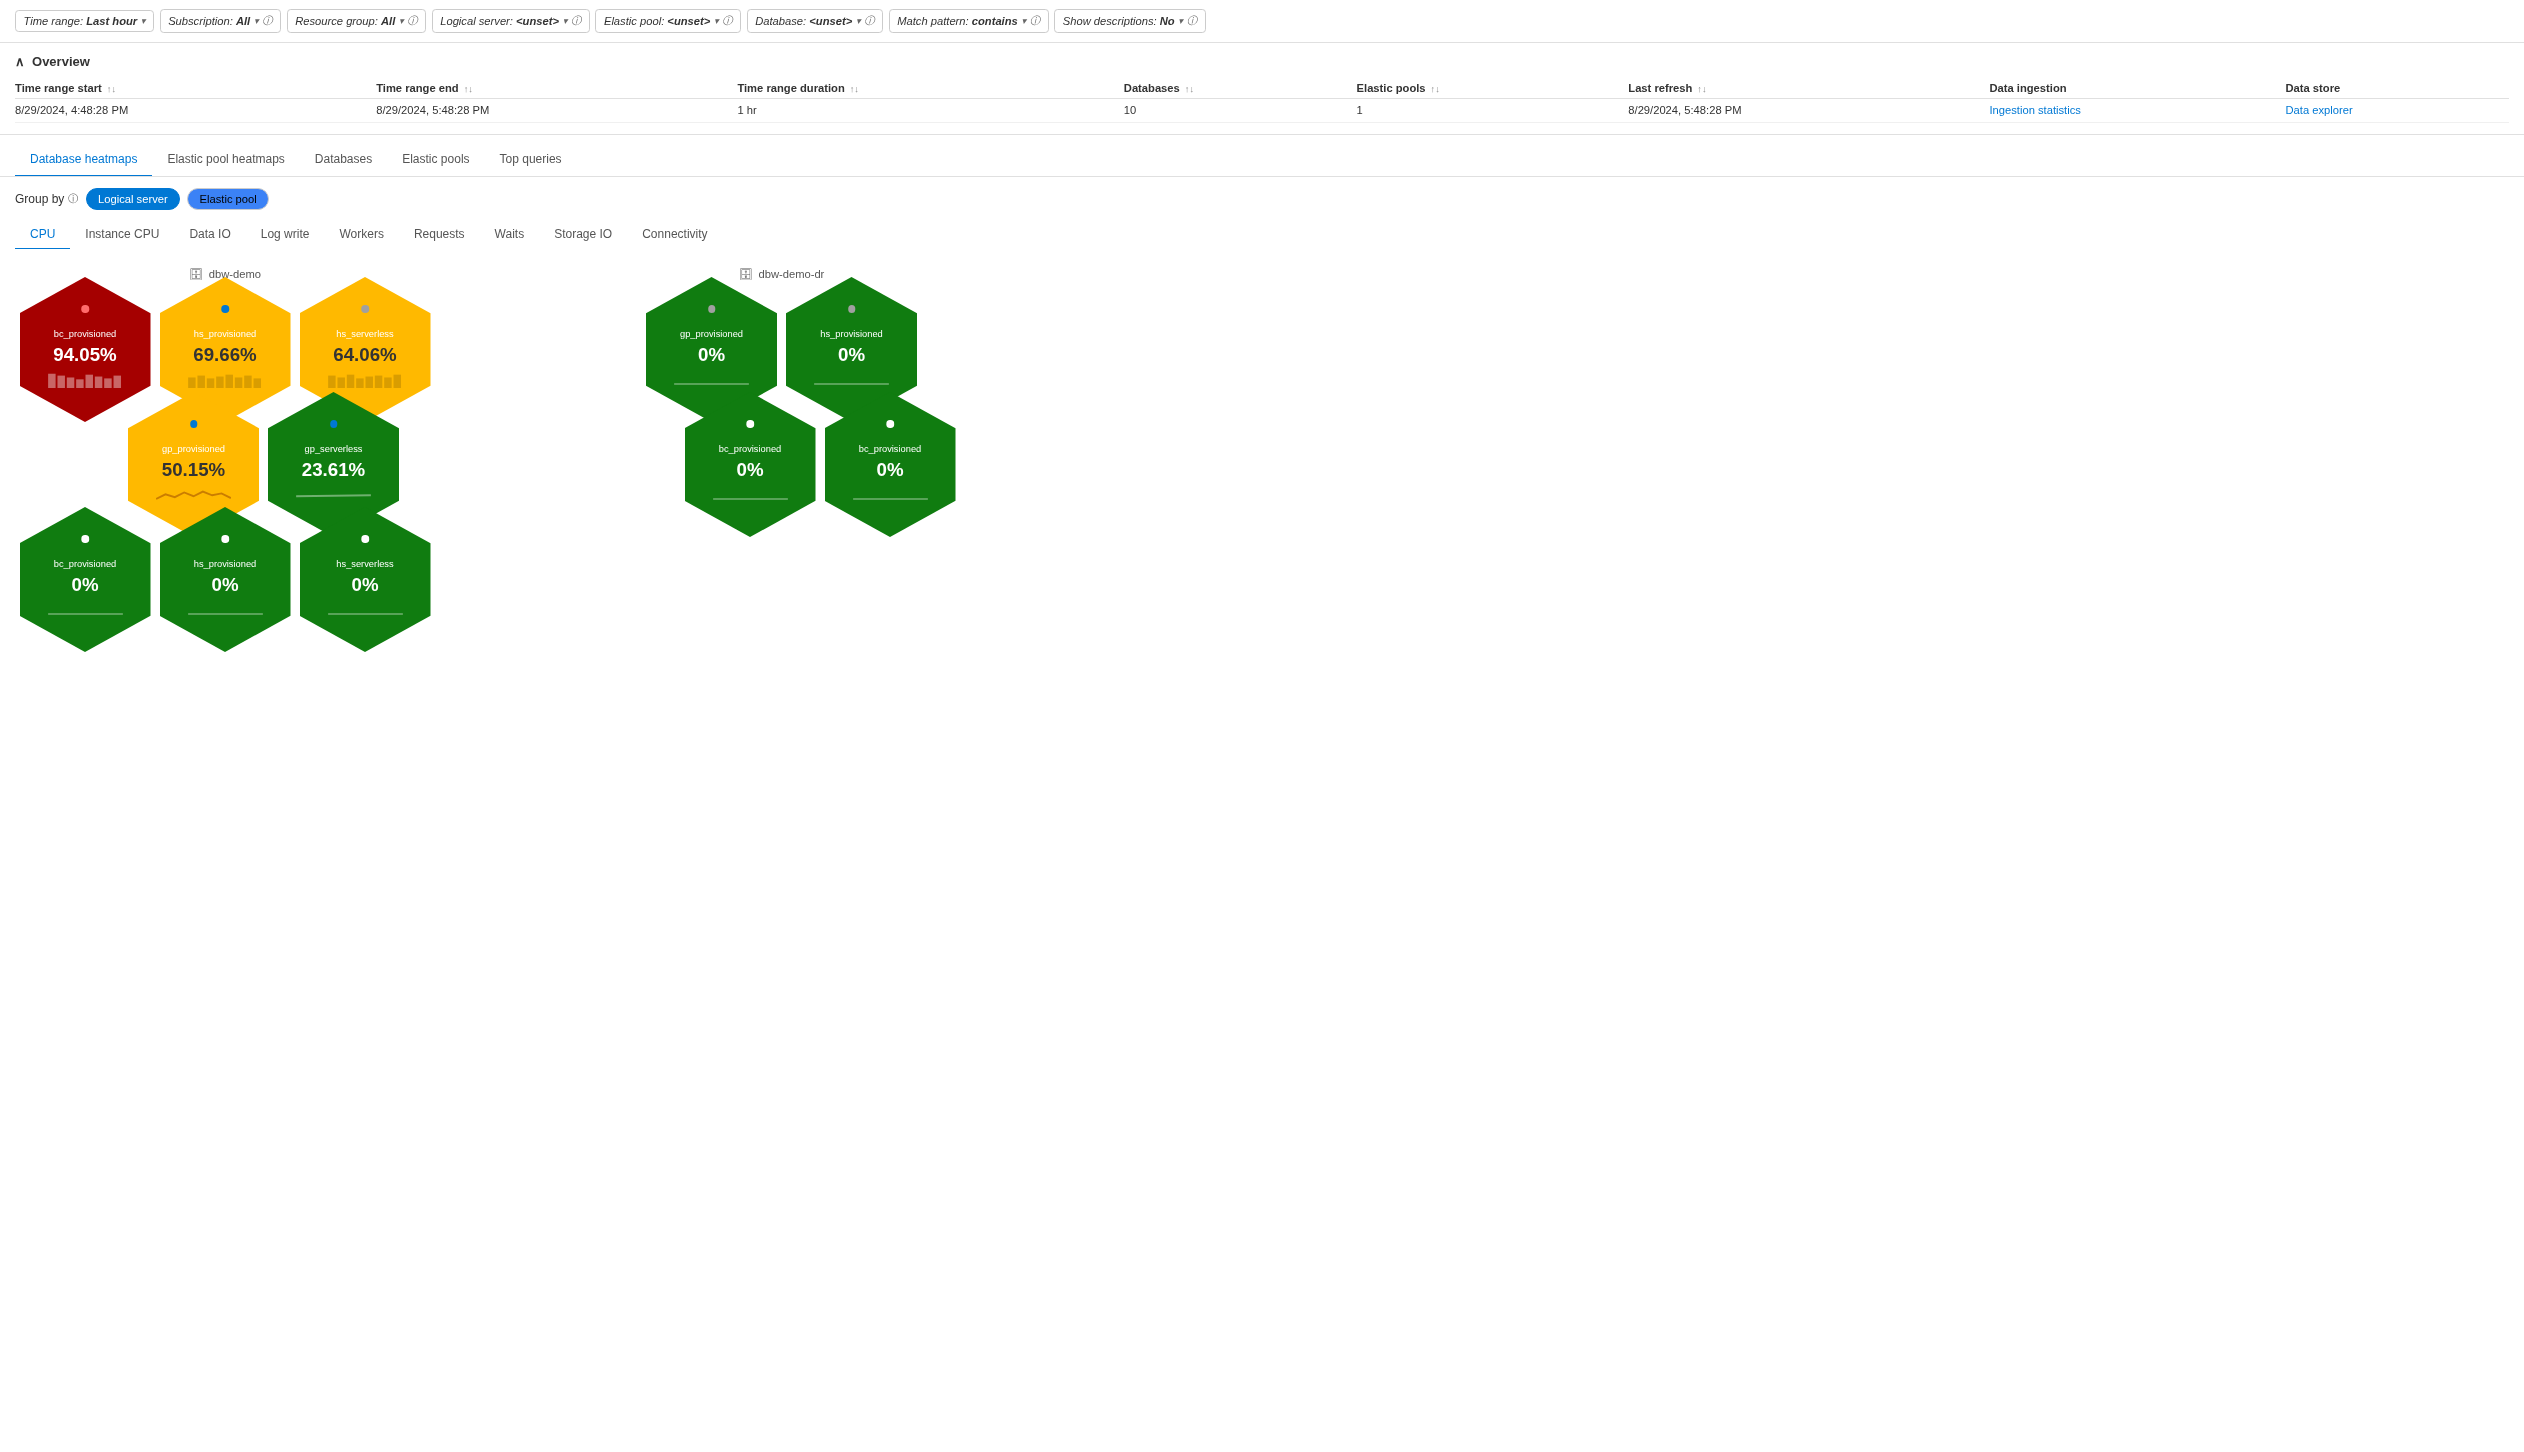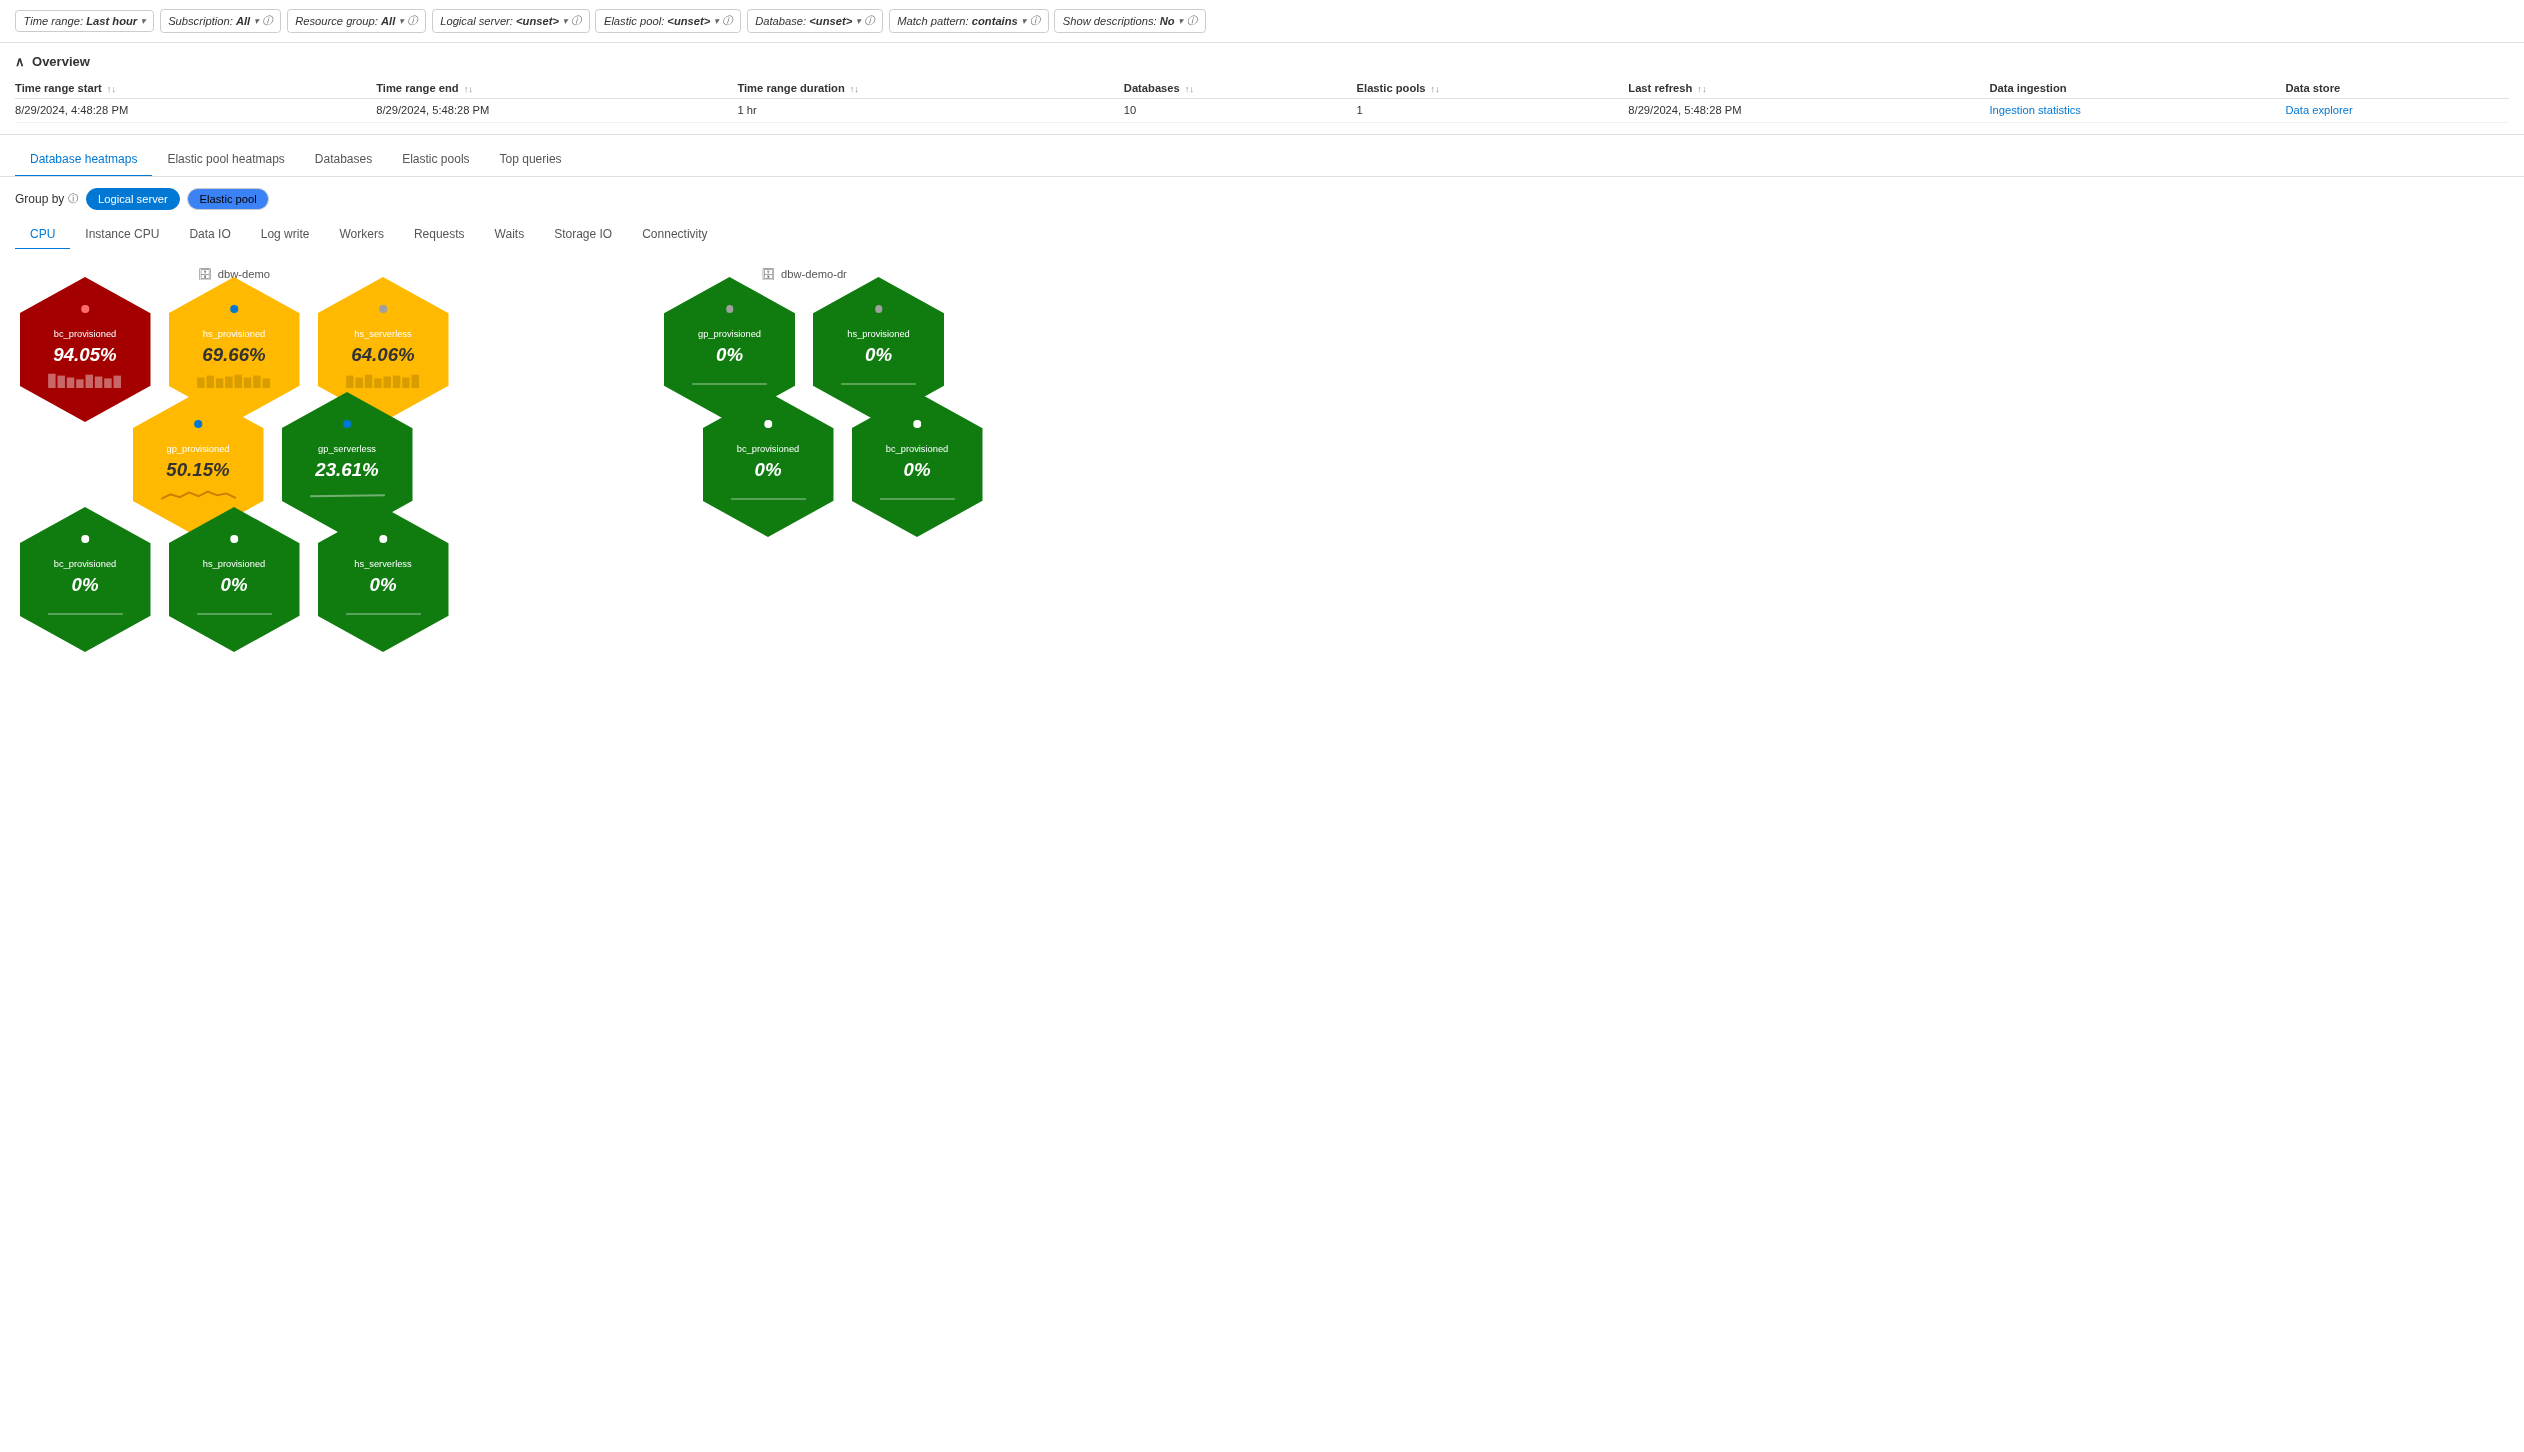--- a/index.html
+++ b/index.html
@@ -80,21 +80,21 @@
       display: flex; align-items: center; gap: 5.6px;
       font-size: 11.2px; color: #555; margin-bottom: 3.7px;
     }
 
     
     .hex-grid {
       display: flex; flex-direction: column; align-items: center;
       gap: 0;
     }
     .hex-row {
-      display: flex; gap: 9px; margin: -17px 0;
+      display: flex; gap: 0; margin: -17px 0;
     }
     .hex-row.offset { margin-left: 77px; }
 
     
     .hex-container {
       width: 140px; height: 149px; position: relative;
       display: flex; align-items: center; justify-content: center;
     }
     .hex {
       width: 131px; height: 145px;
@@ -112,21 +112,20 @@
       width: 7.5px; height: 7.5px; border-radius: 50%;
       position: absolute; top: 28px; left: 50%; transform: translateX(-50%);
     }
     .hex-name {
       font-size: 9.3px; color: #fff; font-weight: 500;
       text-align: center; margin-top: 18.7px; line-height: 1.2;
     }
     .hex-value {
       font-size: 18.7px; font-weight: 700; color: #fff;
       text-align: center;
-      font-style: italic;
     }
 
     
     .hex-red { background: #a50000; }
     .hex-yellow { background: #ffb900; }
     .hex-green { background: #107c10; }
 
     
     .sparkline-svg { width: 75px; height: 18.7px; }
     .sparkline-bar { fill: rgba(255,255,255,0.4); }

